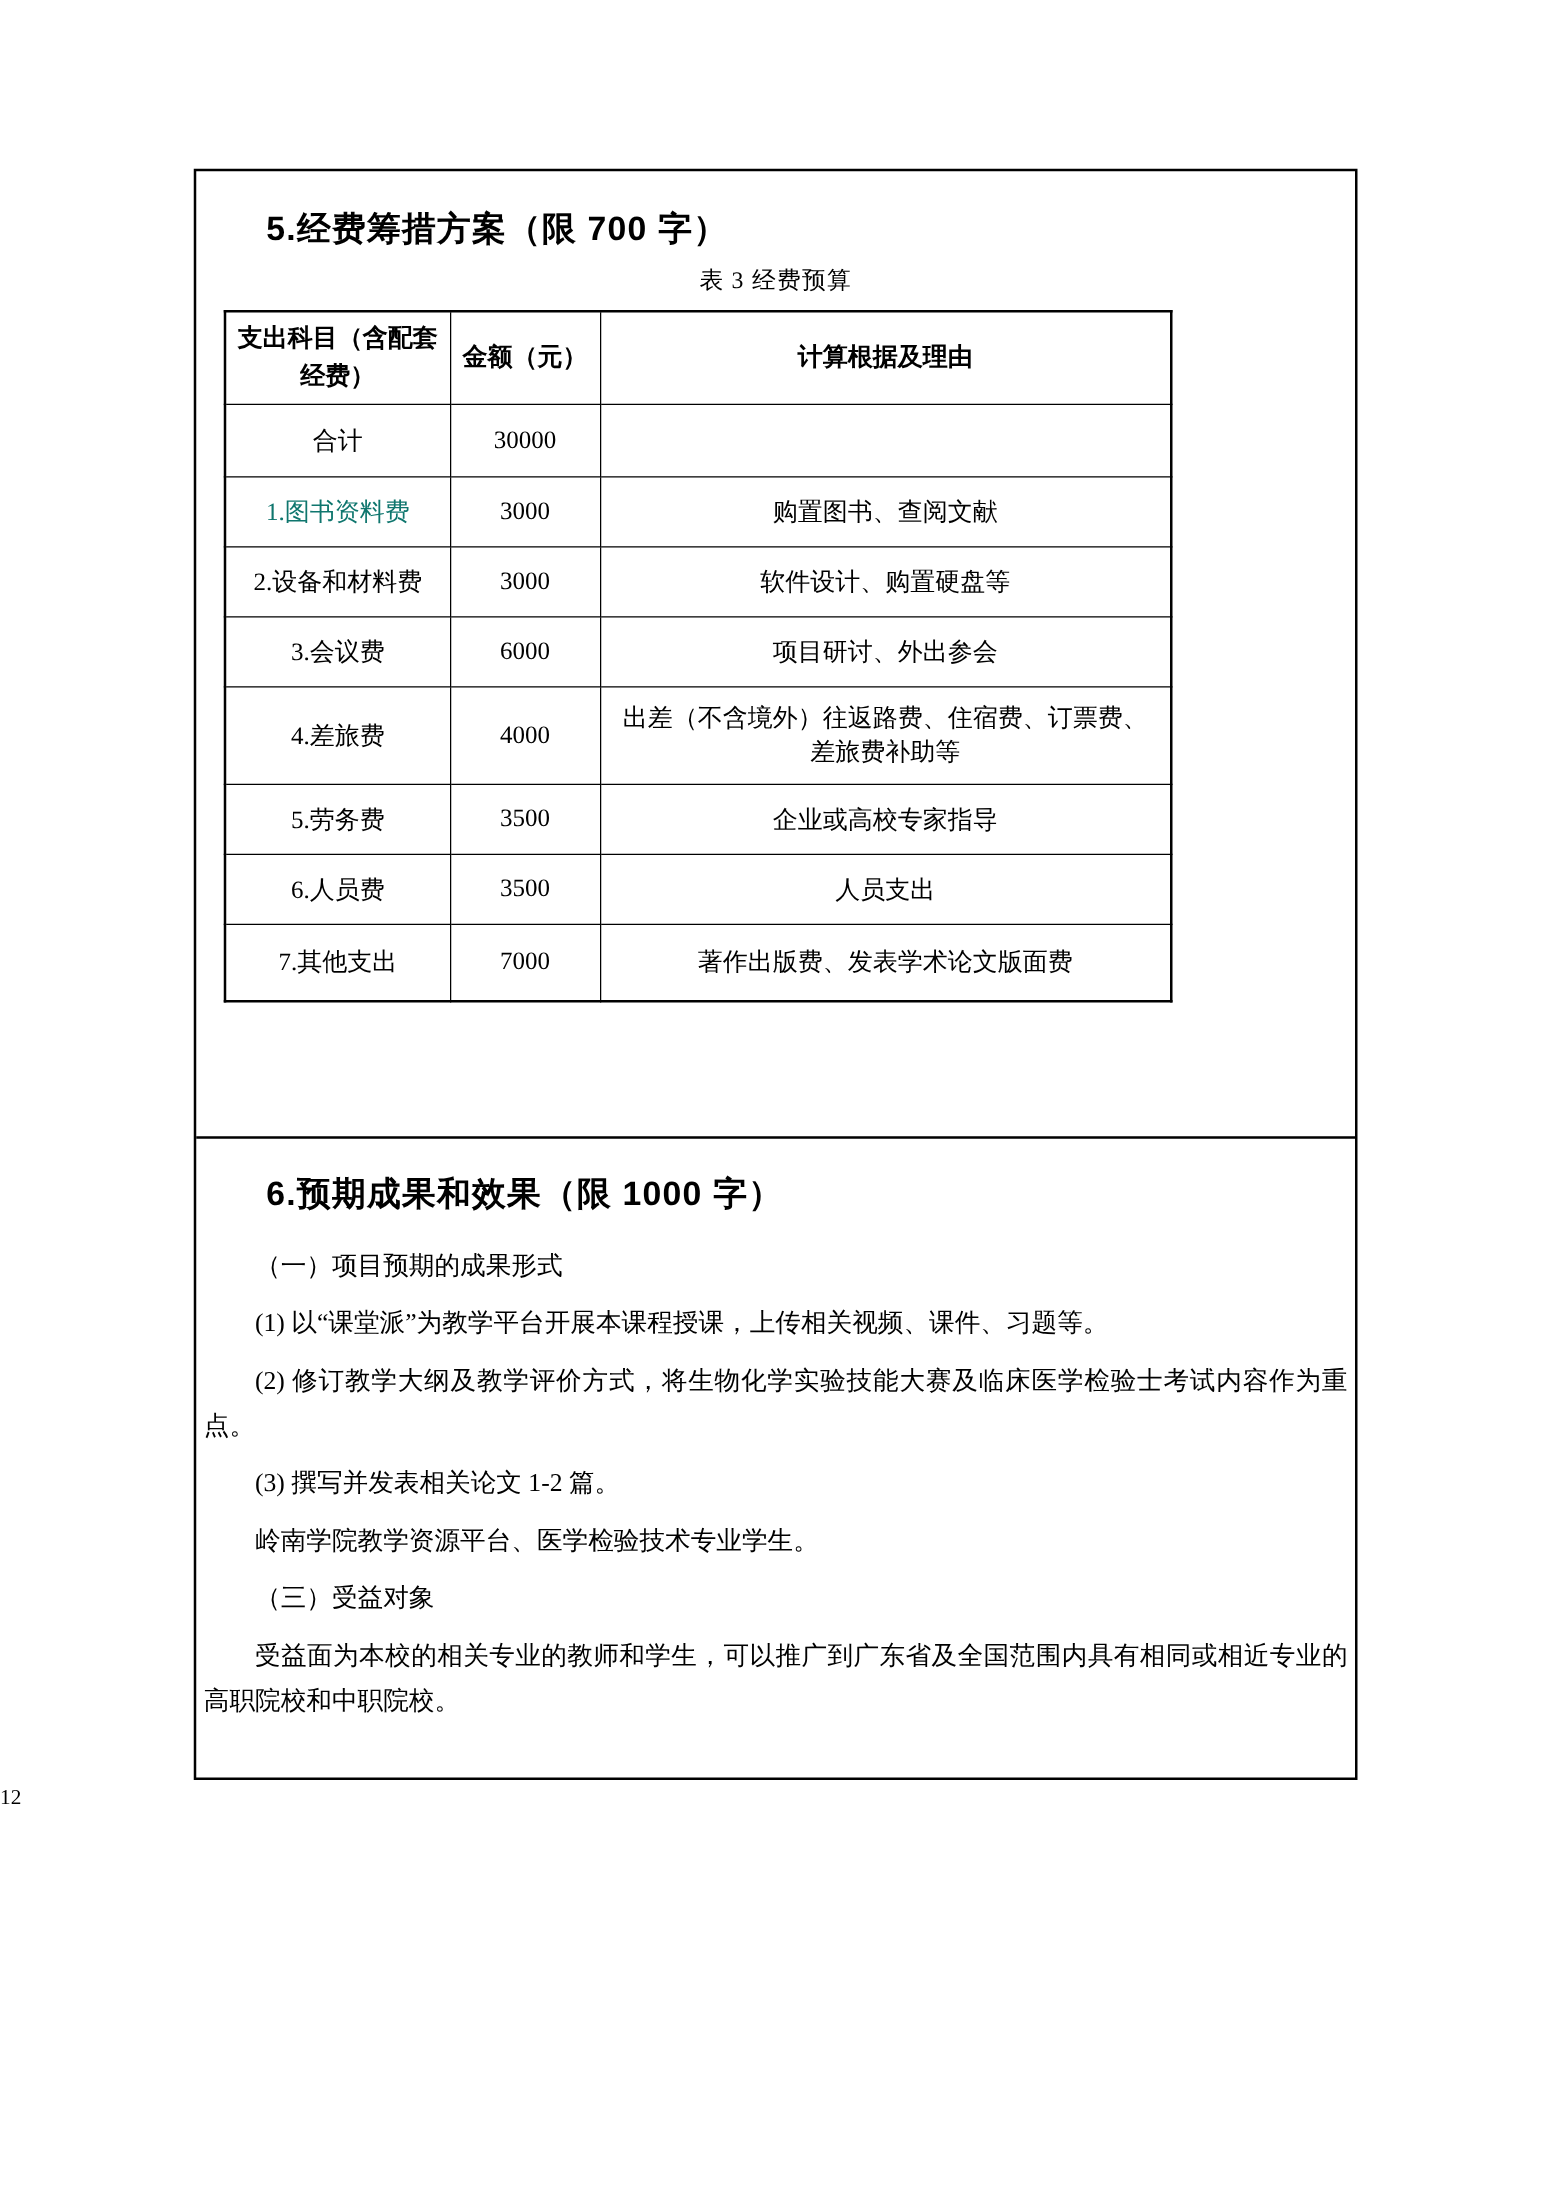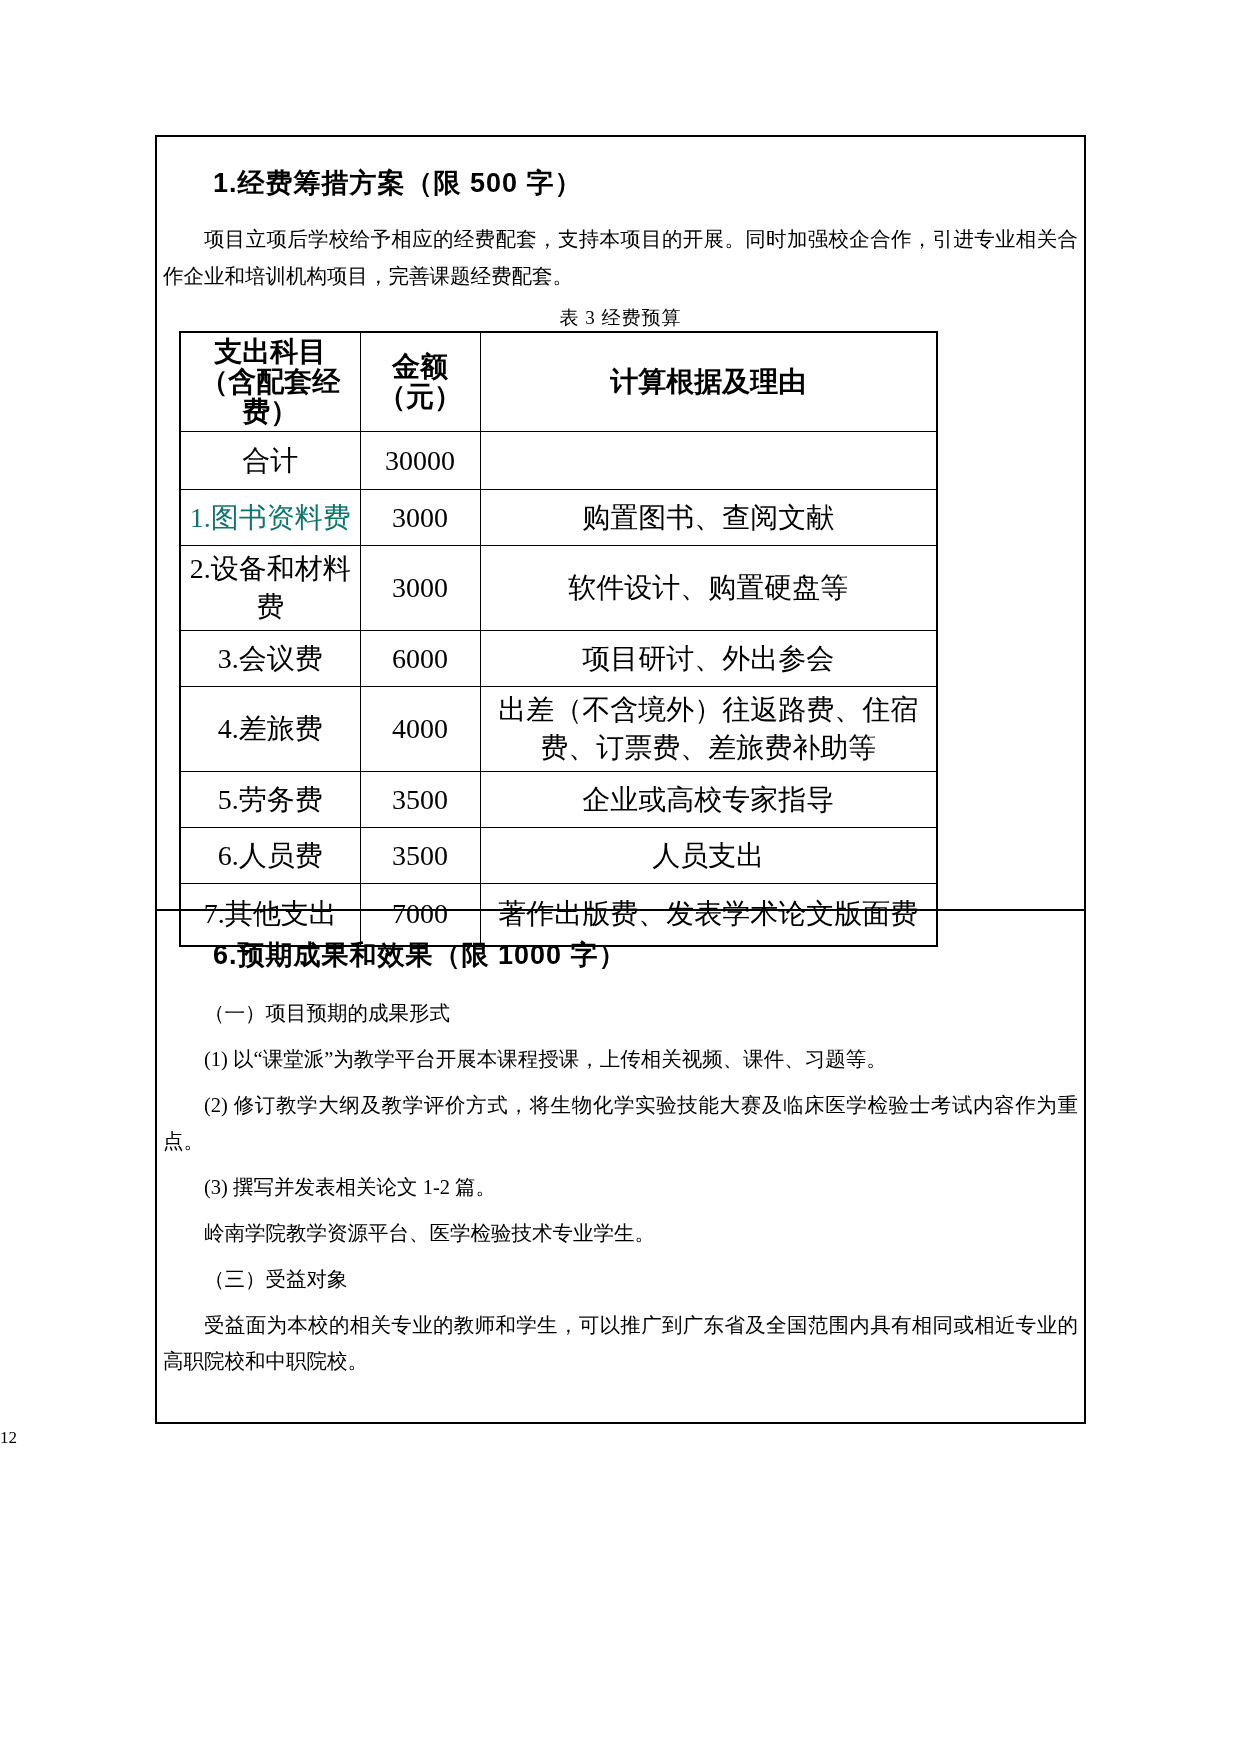--- a/index.html
+++ b/index.html
@@ -37,25 +37,25 @@
     text-align: justify;
   }
   .table-caption {
     text-align: center;
     font-size: 19px;
     margin-top: 10px;
     letter-spacing: 1px;
   }
   table.budget {
     border-collapse: collapse;
-    margin: 0 0 0 16px;
+    margin: 11px 0 0 16px;
     width: 757px;
     table-layout: fixed;
     border: 2px solid #000000;
-    font-size: 28px;
+    font-size: 20px;
   }
   table.budget th, table.budget td {
     border: 1.5px solid #000000;
     text-align: center;
     vertical-align: middle;
     padding: 4px 8px;
     font-weight: normal;
   }
   table.budget col.c1 { width: 180px; }
   table.budget col.c2 { width: 120px; }
@@ -80,22 +80,21 @@
     text-align: left;
     font-size: 17px;
   }
 </style>
 </head>
 <body>
 
 <div class="doc-box">
 
   <div class="section sec5">
-    <div class="sec-heading">1.经费筹措方案（限 500 字）</div>
-    <p class="body-par">项目立项后学校给予相应的经费配套，支持本项目的开展。同时加强校企合作，引进专业相关合作企业和培训机构项目，完善课题经费配套。</p>
+    <div class="sec-heading">5.经费筹措方案（限 700 字）</div>
     <div class="table-caption">表 3 经费预算</div>
 
     <table class="budget">
       <colgroup>
           <col class="c1">
           <col class="c2">
           <col class="c3">
         </colgroup>
       <thead>
         <tr>

